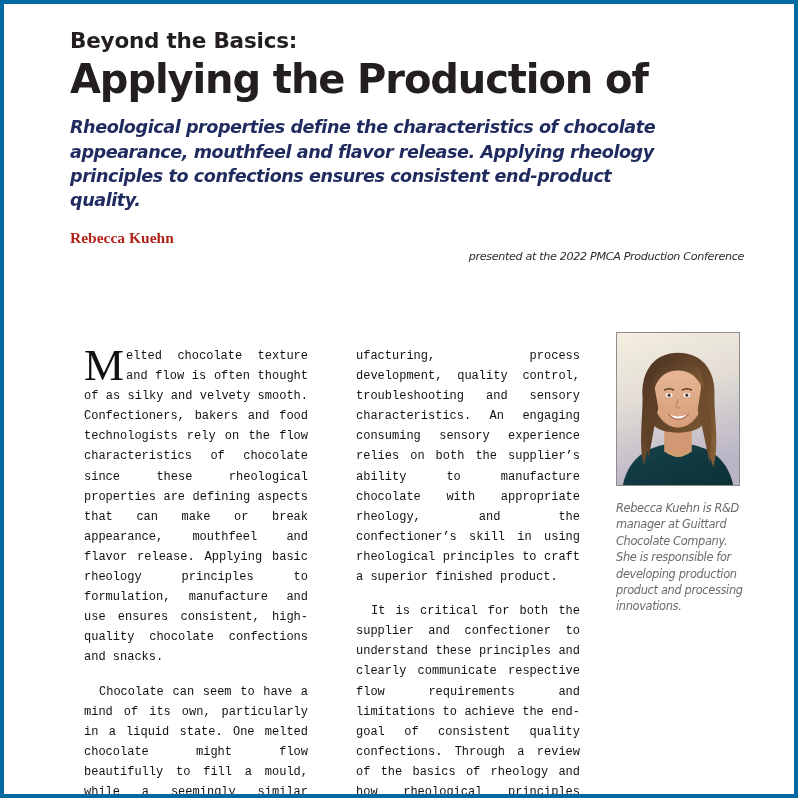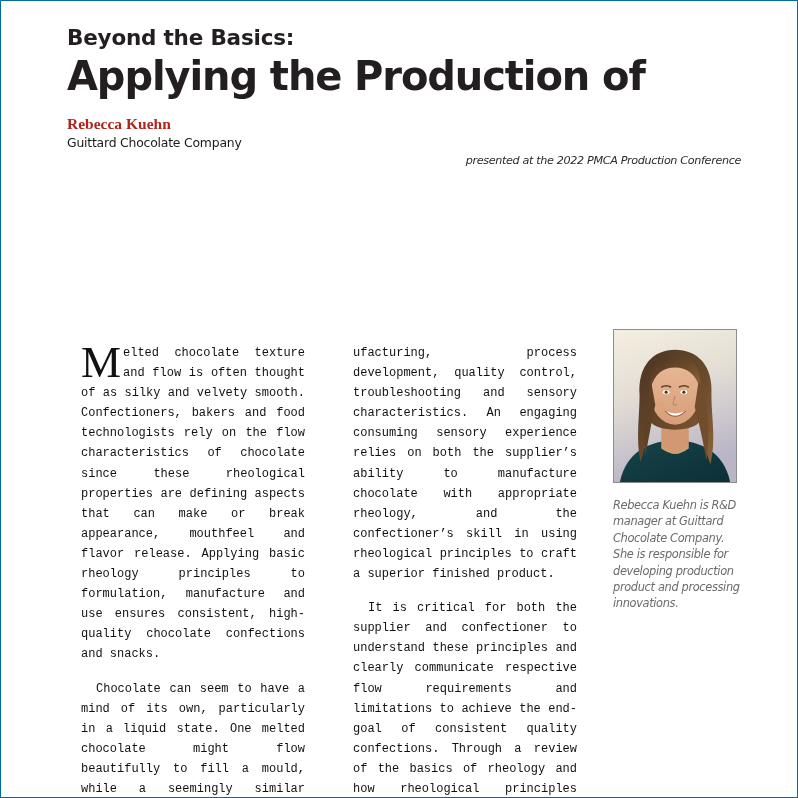--- a/index.html
+++ b/index.html
@@ -14,21 +14,21 @@
     overflow: hidden;
     font-family: "Liberation Serif", serif;
   }
 
   .page {
     position: relative;
     box-sizing: border-box;
     width: 798px;
     height: 798px;
     background: #ffffff;
-    border: 1px solid #0369a1;
+    border: 4px solid #0369a1;
     overflow: hidden;
   }
 
   .page-inner {
     position: absolute;
     left: 66px;
     top: 26px;
     width: 674px;
   }
 
@@ -178,24 +178,28 @@
 <div class="page">
 
   <div class="page-inner">
 
     <div class="kicker">Beyond the Basics:</div>
 
     <h1 class="headline">
       <span class="hl-line">Applying the Production of</span>
     </h1>
 
+    <div class="deck">
+      <span class="dk-line">Rheological properties define the characteristics of chocolate</span>
+      <span class="dk-line">appearance, mouthfeel and flavor release. Applying rheology</span>
+      <span class="dk-line">principles to confections ensures consistent end-product quality.</span>
+    </div>
 
     <div class="byline-block">
       <div class="byline-name">Rebecca Kuehn</div>
-      <div class="byline-company">Guittard Chocolate Company</div>
       <div class="byline-event">presented at the 2022 PMCA Production Conference</div>
     </div>
 
   </div>
 
   <div class="body-grid">
 
     <div class="col col-1">
       <p class="lead">Melted chocolate texture and flow is often thought of as silky and velvety smooth. Confectioners, bakers and food technologists rely on the flow characteristics of chocolate since these rheological properties are defining aspects that can make or break appearance, mouthfeel and flavor release. Applying basic rheology principles to formulation, manufacture and use ensures consistent, high-quality chocolate confections and snacks.</p>
       <p class="indent">Chocolate can seem to have a mind of its own, particularly in a liquid state. One melted chocolate might flow beautifully to fill a mould, while a seemingly similar chocolate may be a thick mess full of air bubbles. How can we control the flow of chocolate? How can we ensure our chocolate will have consistent rheological properties from batch to batch? What type of chocolate will best perform to make a delicate truffle shell or a perfect cookie drop for baking?</p>

